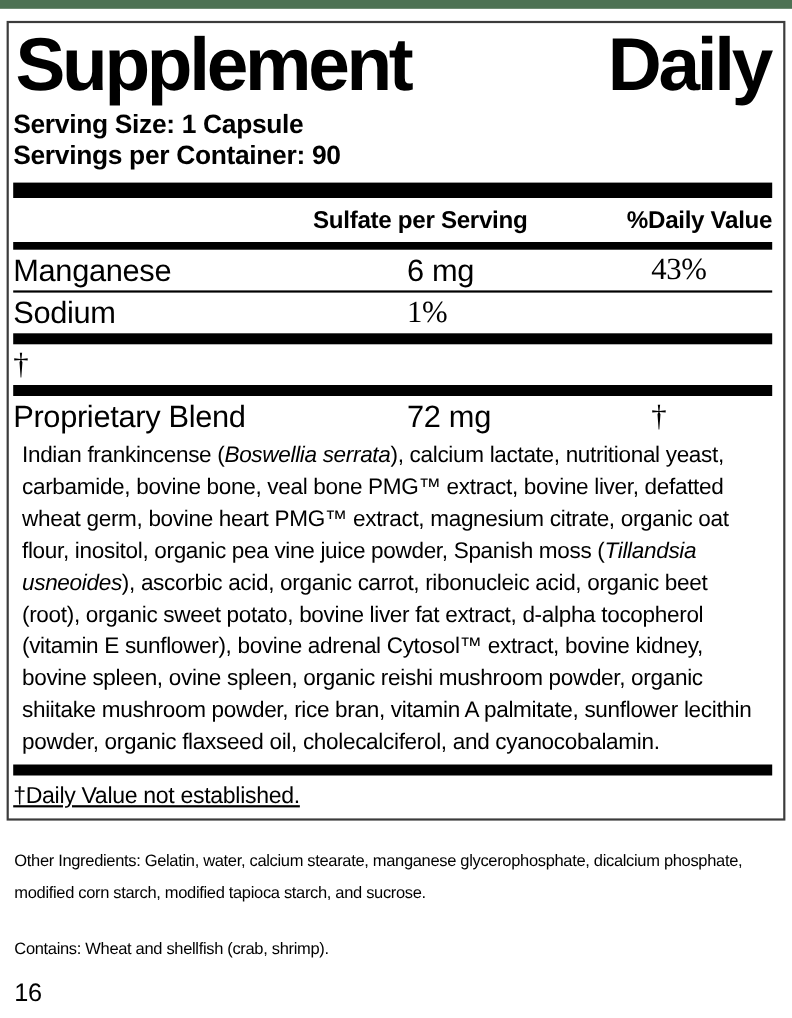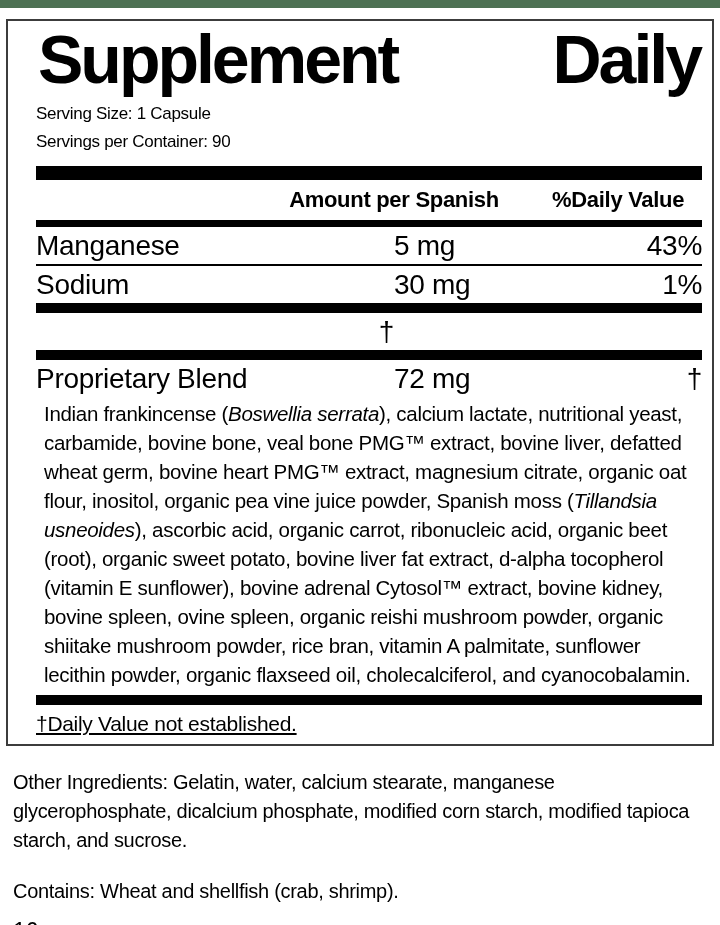--- a/index.html
+++ b/index.html
@@ -13,83 +13,84 @@
     overflow: hidden;
   }
   .top-bar {
     height: 8px;
     width: 100%;
     background: #4d7153;
   }
   .panel {
     margin: 11px 6px 0 6px;
     border: 2px solid #3c3c3c;
-    padding: 2px 10px 4px 28px;
+    padding: 2px 10px 4px 4px;
     box-sizing: border-box;
   }
   .title {
     display: flex;
     justify-content: space-between;
     align-items: baseline;
     font-size: 68px;
     font-weight: bold;
     letter-spacing: -3px;
     line-height: 1.08;
     padding: 0 2px;
   }
   .serving-info {
-    font-size: 17px;
+    font-size: 24px;
     line-height: 28px;
     letter-spacing: -0.3px;
     margin-top: 4px;
+    font-weight: bold;
   }
   .bar {
     background: #000;
     width: 100%;
   }
   .bar-xthick { height: 14px; margin-top: 10px; }
   .bar-mid    { height: 7px; }
   .bar-thick  { height: 10px; }
   .divider-thin { height: 2px; background: #000; }
   .head-row {
     display: grid;
     grid-template-columns: 200px 1fr 150px;
     align-items: center;
     padding: 7px 0;
     font-size: 22px;
     font-weight: bold;
     letter-spacing: -0.3px;
   }
   .head-amount { text-align: center; }
-  .head-dv { text-align: left; }
+  .head-dv { text-align: right; }
   .n-row {
     display: grid;
     grid-template-columns: 358px 1fr 110px;
     align-items: center;
     padding: 5px 0;
     font-size: 28px;
     letter-spacing: -0.3px;
     line-height: 27px;
   }
-  .n-row .dv { text-align: right; }
+  .n-row .dv { text-align: left; font-family: Liberation Serif, serif; }
   .blend-desc {
     font-size: 20.5px;
     line-height: 29px;
     letter-spacing: -0.3px;
     padding: 2px 2px 6px 8px;
   }
   .footnote {
     font-size: 21px;
     letter-spacing: -0.3px;
     padding: 7px 0 4px 0;
     text-decoration: underline;
   }
   .below {
     margin: 22px 12px 0 13px;
-    font-size: 20px;
+    font-size: 15px;
     line-height: 29px;
     letter-spacing: -0.3px;
   }
   .contains-line { }
   .page-number {
     margin: 12px 0 0 13px;
     font-size: 23px;
     letter-spacing: -0.3px;
   }
 </style>
@@ -107,37 +108,36 @@
 
   <div class="serving-info">
     <div>Serving Size: 1 Capsule</div>
     <div>Servings per Container: 90</div>
   </div>
 
   <div class="bar bar-xthick"></div>
 
   <div class="head-row">
     <span></span>
-    <span class="head-amount">Amount per Spanish</span>
+    <span class="head-amount">Sulfate per Serving</span>
     <span class="head-dv">%Daily Value</span>
   </div>
 
   <div class="bar bar-mid"></div>
 
   <div class="n-row">
     <span>Manganese</span>
-    <span>5 mg</span>
+    <span>6 mg</span>
     <span class="dv">43%</span>
   </div>
 
   <div class="divider-thin"></div>
 
   <div class="n-row">
     <span>Sodium</span>
-    <span>30 mg</span>
     <span class="dv">1%</span>
   </div>
 
   <div class="bar bar-thick"></div>
 
   <div class="n-row">
     <span class="dv">†</span>
   </div>
 
   <div class="bar bar-thick"></div>

